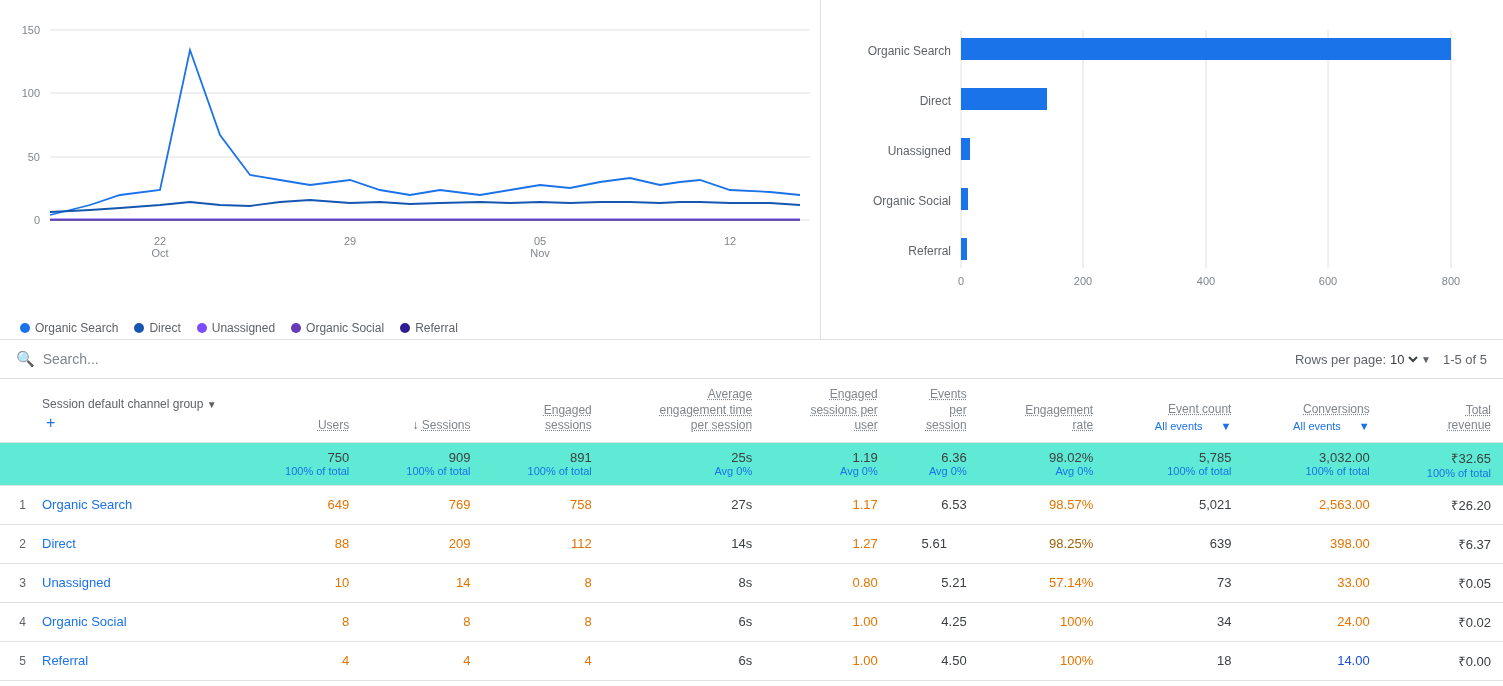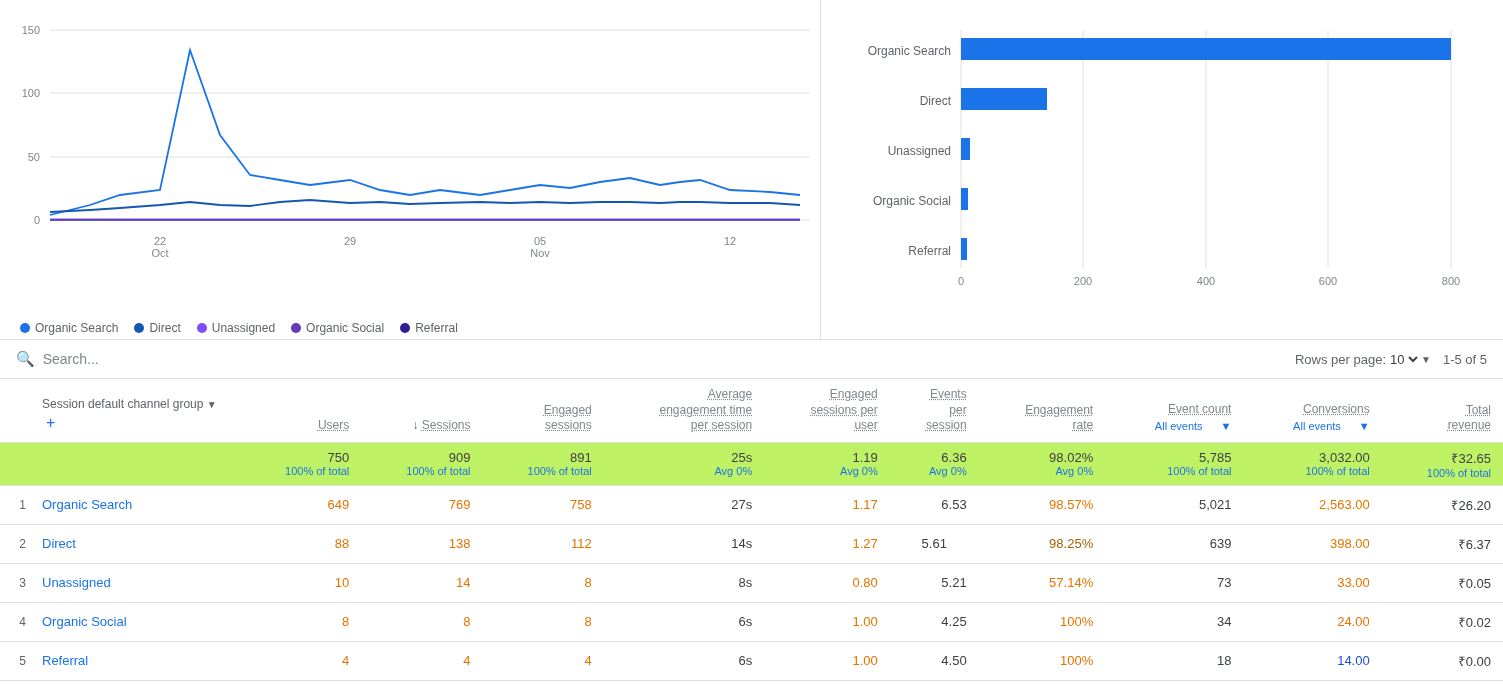--- a/index.html
+++ b/index.html
@@ -20,21 +20,21 @@
     .search-input::placeholder { color: #80868b; }
     .rows-per-page { display: flex; align-items: center; gap: 6px; font-size: 13px; color: #5f6368; }
     .rows-select { border: none; outline: none; font-size: 13px; color: #3c4043; background: transparent; cursor: pointer; }
     .page-info { font-size: 13px; color: #5f6368; margin-left: 12px; }
 
     table { width: 100%; border-collapse: collapse; }
     thead th { padding: 8px 12px; text-align: right; font-size: 12px; font-weight: 500; color: #80868b; border-bottom: 1px solid #e0e0e0; vertical-align: bottom; line-height: 1.3; cursor: pointer; }
     thead th.left-align { text-align: left; }
     thead th .filter-sub { font-size: 11px; color: #1a73e8; font-weight: 400; display: flex; align-items: center; justify-content: flex-end; gap: 18px; margin-top: 2px; }
 
-    .totals-row td { padding: 6px 12px; text-align: right; font-size: 13px; border-bottom: 1px solid #e0e0e0; background: #bef264; }
+    .totals-row td { padding: 6px 12px; text-align: right; font-size: 13px; border-bottom: 1px solid #e0e0e0; background: #5eead4; }
     .totals-row td.left-align { text-align: left; }
     .totals-sub { font-size: 11px; color: #1a73e8; }
 
     tbody tr { border-bottom: 1px solid #e0e0e0; }
     tbody td { padding: 10px 12px; text-align: right; font-size: 13px; }
     tbody td.left-align { text-align: left; }
 
     
     svg { overflow: visible; }
 
@@ -274,21 +274,21 @@
     <td style="text-align:right; padding:10px 12px;">5,021</td>
     <td style="color:#e37400; padding:10px 12px;">2,563.00</td>
     <td style="text-align:right; padding:10px 12px;">₹26.20</td>
   </tr>
         <tr>
     <td style="text-align:right; color:#5f6368; font-size:12px; padding:10px 4px;">2</td>
     <td class="left-align" style="padding:10px 12px;">
       <a href="#" style="color:#1a73e8; text-decoration:none;">Direct</a>
     </td>
     <td style="color:#e37400; text-align:right; padding:10px 12px;">88</td>
-    <td style="color:#e37400; text-align:right; padding:10px 12px;">138</td>
+    <td style="color:#e37400; text-align:right; padding:10px 12px;">209</td>
     <td style="color:#e37400; text-align:right; padding:10px 12px;">112</td>
     <td style="text-align:right; padding:10px 12px;">14s</td>
     <td style="color:#e37400; text-align:right; padding:10px 12px;">1.27</td>
     <td style="text-align:center; padding:10px 12px;">5.61</td>
     <td style="color:#a16207; text-align:right; padding:10px 12px;">98.25%</td>
     <td style="text-align:right; padding:10px 12px;">639</td>
     <td style="color:#e37400; text-align:right; padding:10px 12px;">398.00</td>
     <td style="text-align:right; padding:10px 12px;">₹6.37</td>
   </tr>
         <tr>

